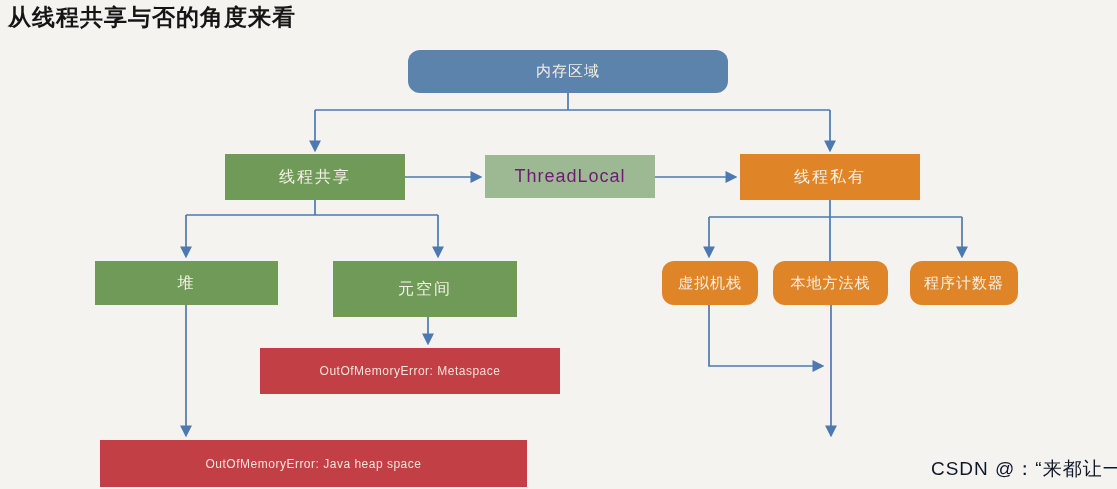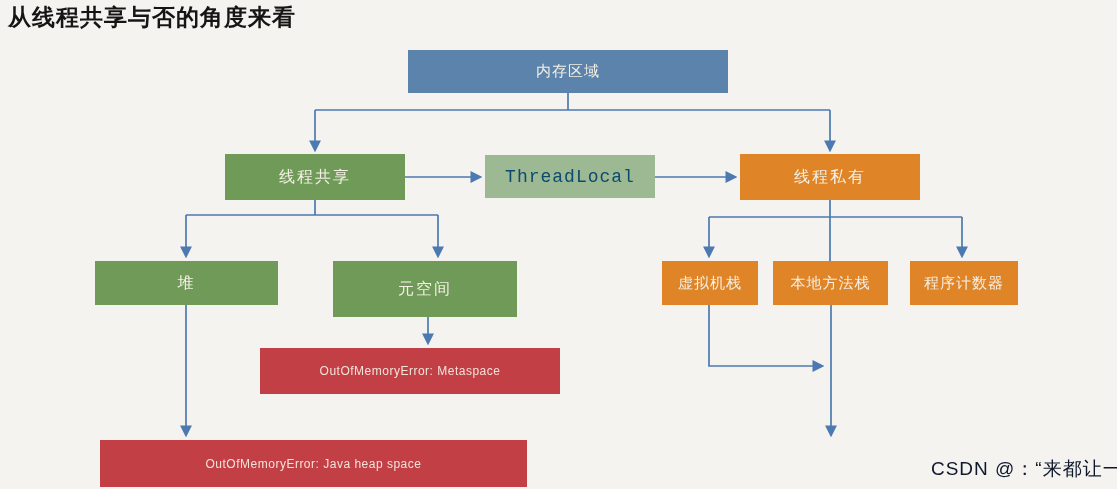--- a/index.html
+++ b/index.html
@@ -40,24 +40,24 @@
     align-items: center;
     justify-content: center;
     box-sizing: border-box;
     color: #f3efe4;
     font-size: 16px;
     letter-spacing: 2px;
     white-space: nowrap;
   }
   .node.blue       { background: #5b83ac; }
   .node.green      { background: #6f9a58; }
-  .node.lightgreen { background: #9cb994; font-size: 18px; letter-spacing: 1px; color: #0c4a6e; font-family: Liberation Mono, monospace; }
+  .node.lightgreen { background: #9cb994; font-size: 18px; letter-spacing: 1px; color: #701a75; }
   .node.orange     { background: #df8528; }
   .node.red        { background: #c23f45; color: #f1e3da; font-size: 12px; letter-spacing: 0.5px; }
-  .node.small      { font-size: 15px; letter-spacing: 1px; }
+  .node.small      { font-size: 15px; letter-spacing: 1px; border-radius: 12px; }
   .watermark {
     position: absolute;
     right: 6px;
     top: 456px;
     font-size: 19px;
     color: #0f172a;
     letter-spacing: 1px;
     white-space: nowrap;
   }
 </style>

